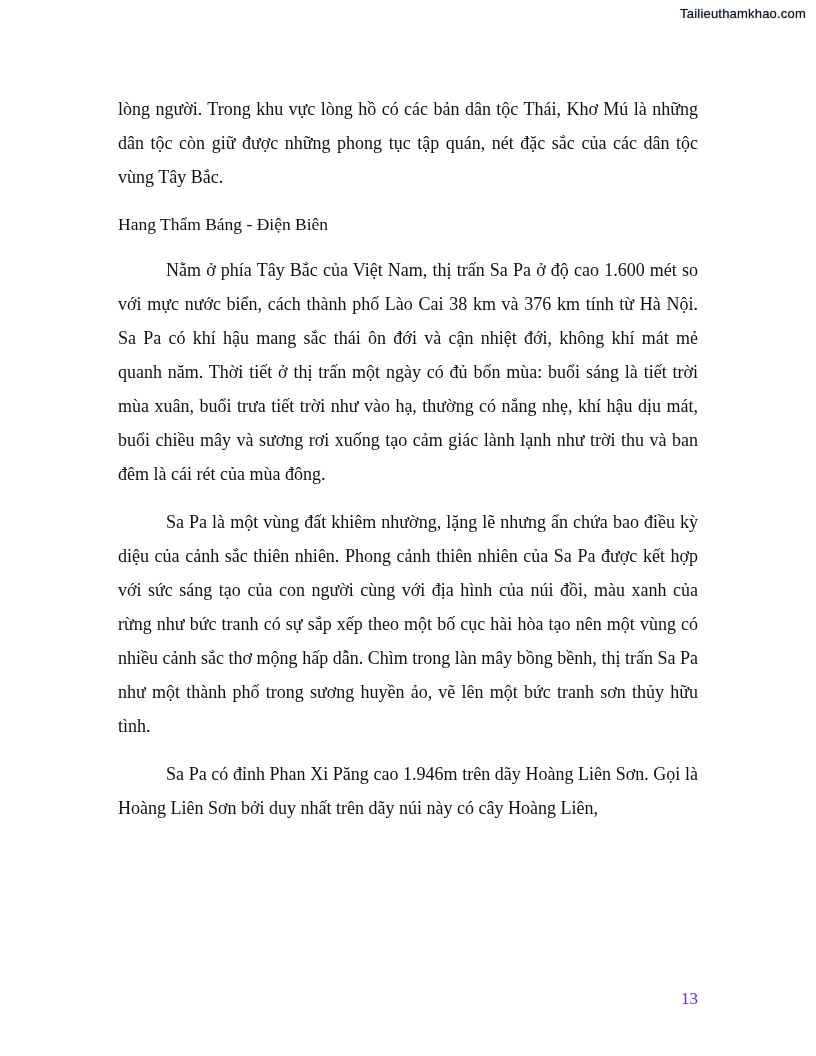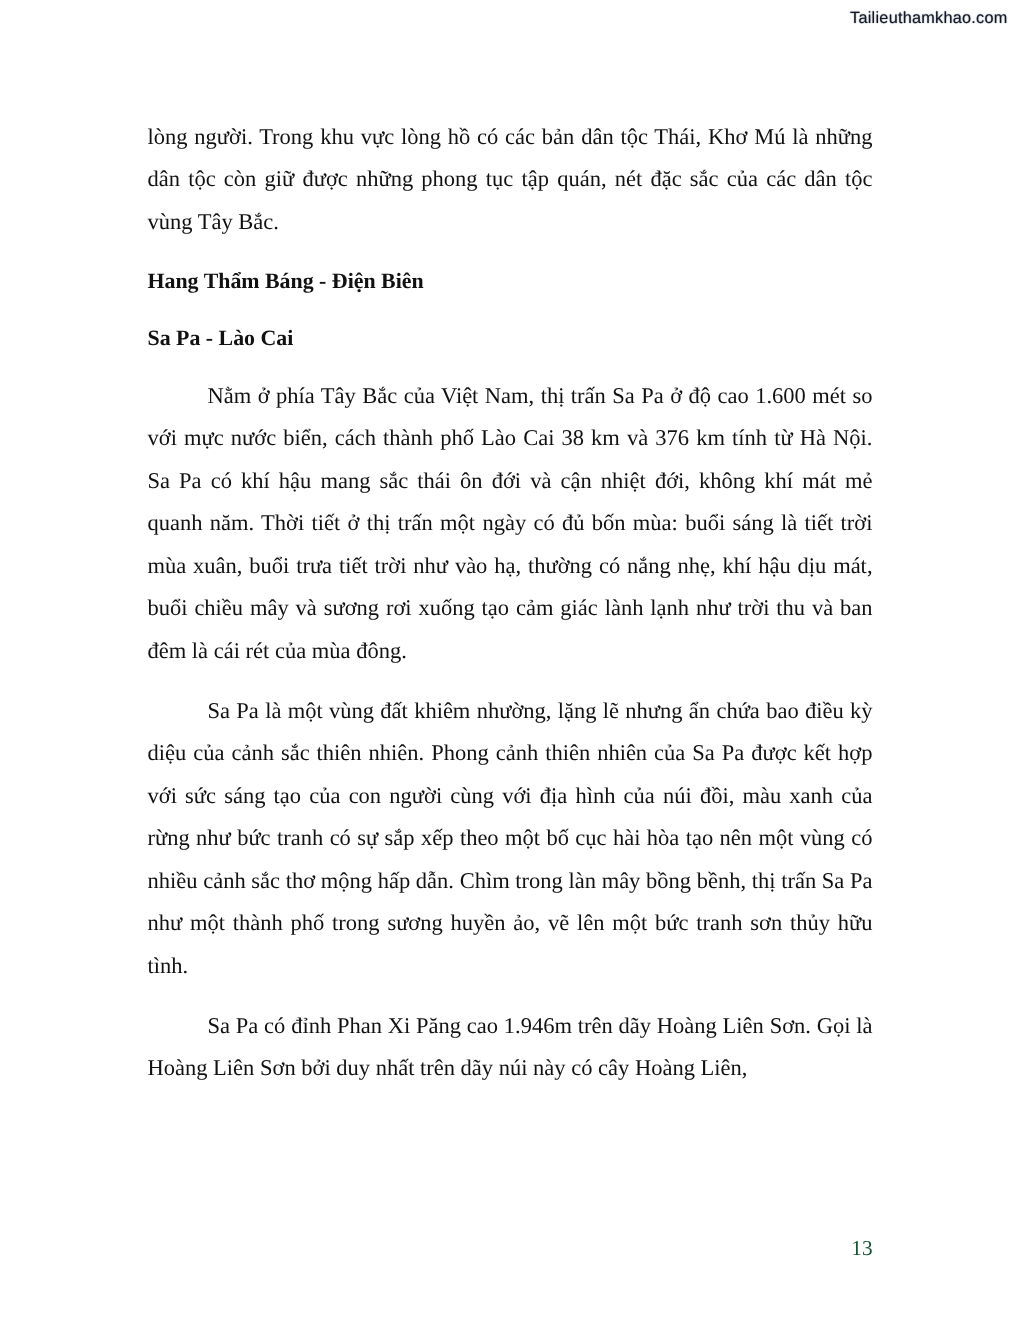--- a/index.html
+++ b/index.html
@@ -35,44 +35,43 @@
       font-size: 18px;
       line-height: 34px;
       text-align: justify;
       margin: 0;
     }
     .para.indent {
       text-indent: 48px;
     }
     .heading {
       font-size: 17.5px;
-      font-weight: bold;
+      font-weight: normal;
       line-height: 34px;
       margin: 0;
     }
     .gap-after-para { margin-bottom: 13px; }
     .gap-after-heading { margin-bottom: 12px; }
     .gap-small { margin-bottom: 14px; }
     .page-number {
       position: absolute;
       left: 681px;
       top: 989px;
       font-size: 17px;
-      color: #14532d;
+      color: #6d28d9;
     }
   </style>
 </head>
 <body>
 
 <div class="watermark">Tailieuthamkhao.com</div>
 
 <div class="page-body">
   <p class="para gap-after-para">lòng người. Trong khu vực lòng hồ có các bản dân tộc Thái, Khơ Mú là những dân tộc còn giữ được những phong tục tập quán, nét đặc sắc của các dân tộc vùng Tây Bắc.</p>
 
   <h3 class="heading gap-after-heading">Hang Thẩm Báng - Điện Biên</h3>
 
-  <h3 class="heading gap-after-heading">Sa Pa - Lào Cai</h3>
   <p class="para indent gap-small">Nằm ở phía Tây Bắc của Việt Nam, thị trấn Sa Pa ở độ cao 1.600 mét so với mực nước biển, cách thành phố Lào Cai 38 km và 376 km tính từ Hà Nội. Sa Pa có khí hậu mang sắc thái ôn đới và cận nhiệt đới, không khí mát mẻ quanh năm. Thời tiết ở thị trấn một ngày có đủ bốn mùa: buổi sáng là tiết trời mùa xuân, buổi trưa tiết trời như vào hạ, thường có nắng nhẹ, khí hậu dịu mát, buổi chiều mây và sương rơi xuống tạo cảm giác lành lạnh như trời thu và ban đêm là cái rét của mùa đông.</p>
   <p class="para indent gap-small">Sa Pa là một vùng đất khiêm nhường, lặng lẽ nhưng ẩn chứa bao điều kỳ diệu của cảnh sắc thiên nhiên. Phong cảnh thiên nhiên của Sa Pa được kết hợp với sức sáng tạo của con người cùng với địa hình của núi đồi, màu xanh của rừng như bức tranh có sự sắp xếp theo một bố cục hài hòa tạo nên một vùng có nhiều cảnh sắc thơ mộng hấp dẫn. Chìm trong làn mây bồng bềnh, thị trấn Sa Pa như một thành phố trong sương huyền ảo, vẽ lên một bức tranh sơn thủy hữu tình.</p>
   <p class="para indent">Sa Pa có đỉnh Phan Xi Păng cao 1.946m trên dãy Hoàng Liên Sơn. Gọi là Hoàng Liên Sơn bởi duy nhất trên dãy núi này có cây Hoàng Liên,</p>
 </div>
 
 <div class="page-number">13</div>
 
 </body></html>

